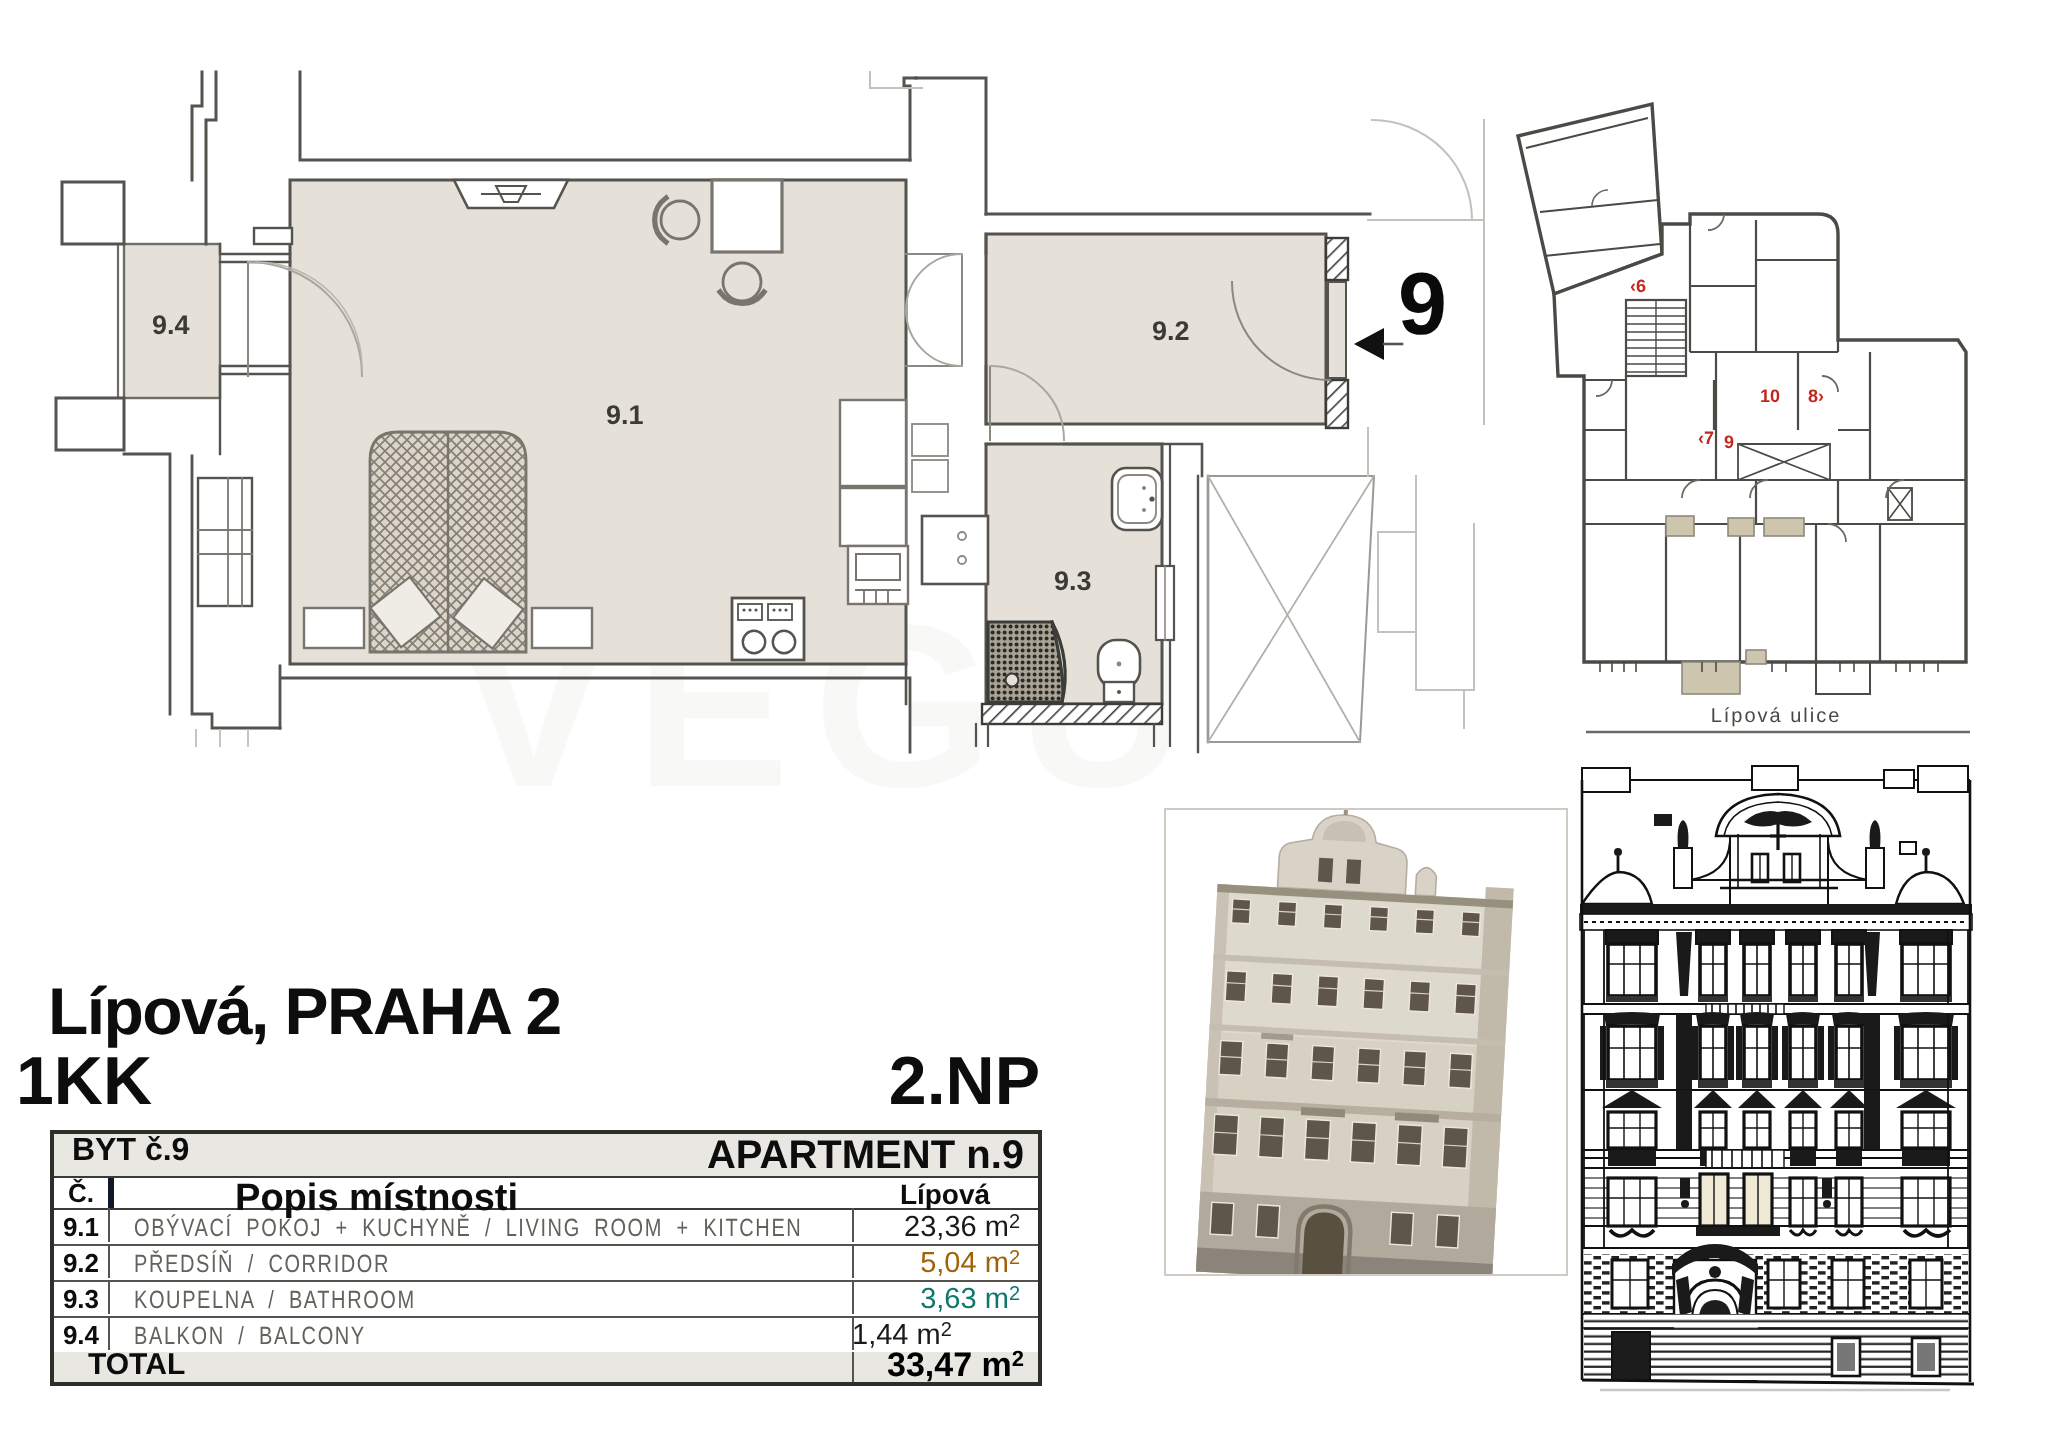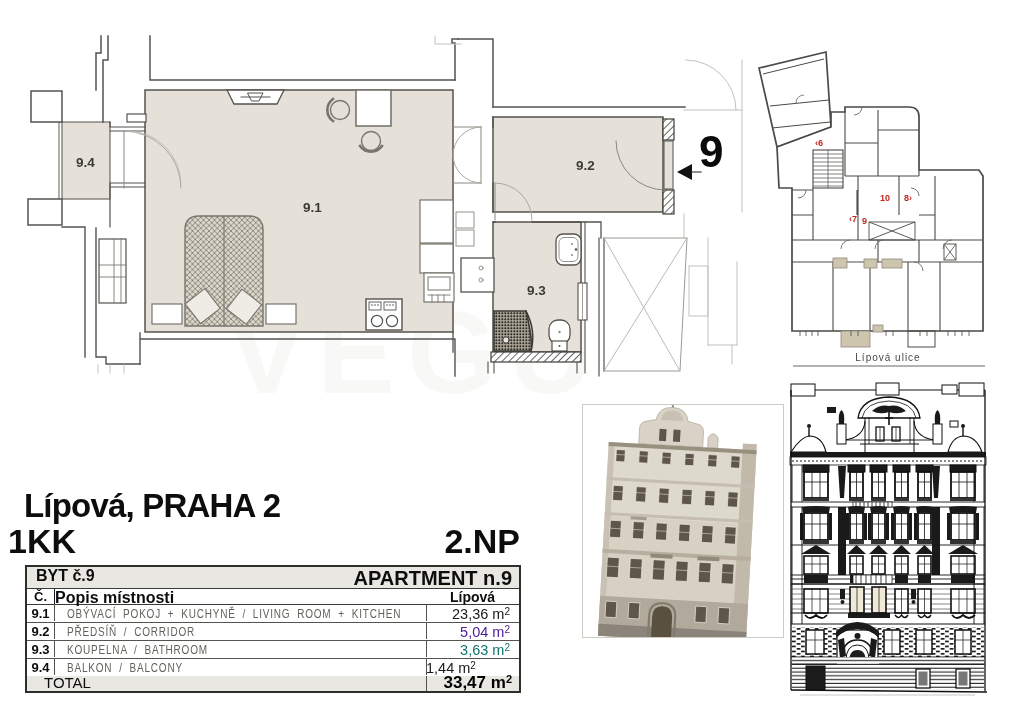--- a/index.html
+++ b/index.html
@@ -645,55 +645,55 @@
 
 <div id="tablewrap" class="abs" style="left:25px;top:565px;width:496px;height:128px;border:2px solid #2e2e2a;box-sizing:border-box;">
 
   <div class="abs" style="left:0;top:0;width:492px;height:21px;background:#e9e7e2;border-bottom:1px solid #3a3a36;">
     <span class="abs" style="left:9px;top:0px;font-size:16px;font-weight:bold;color:#0d0d0d;">BYT č.9</span>
     <span class="abs" style="right:7px;top:0px;font-size:20px;font-weight:bold;color:#0d0d0d;">APARTMENT n.9</span>
   </div>
 
   <div class="abs" style="left:0;top:21px;width:492px;height:16px;border-bottom:1px solid #3a3a36;">
     <span class="abs" style="left:0;top:1px;width:27px;text-align:center;font-size:13px;font-weight:bold;color:#0d0d0d;">Č.</span>
-    <span class="abs" style="left:27px;top:1px;width:202px;text-align:left;font-size:16px;font-weight:bold;color:#0d0d0d;border-left:1px solid #0f172a;height:15px;">Popis místnosti</span>
+    <span class="abs" style="left:27px;top:1px;width:202px;text-align:right;font-size:19px;font-weight:bold;color:#0d0d0d;border-left:3px solid #0f172a;height:15px;">Popis místnosti</span>
     <span class="abs" style="left:399px;top:1px;width:93px;text-align:center;font-size:14px;font-weight:bold;color:#0d0d0d;">Lípová</span>
   </div>
 
   <div class="abs" style="left:0;top:37px;width:492px;height:18px;border-bottom:1px solid #55534e;">
     <span class="abs" style="left:0;top:2px;width:27px;text-align:center;font-size:13px;font-weight:bold;color:#0d0d0d;">9.1</span>
     <span class="abs" style="left:27px;top:0px;height:17px;border-left:1px solid #55534e;"></span>
     <span class="abs" style="left:40px;top:2.5px;font-size:12.5px;letter-spacing:1px;word-spacing:4px;color:#63615a;display:inline-block;transform:scaleX(0.8);transform-origin:0 50%;white-space:nowrap;">OBÝVACÍ POKOJ + KUCHYNĚ / LIVING ROOM + KITCHEN</span>
     <span class="abs" style="left:399px;top:0px;height:17px;border-left:1px solid #55534e;"></span>
     <span class="abs" style="left:399px;top:1.5px;width:84px;text-align:right;font-size:14.5px;color:#1a1a1a;">23,36 m<span style="font-size:10px;vertical-align:4px;">2</span></span>
   </div>
 
   <div class="abs" style="left:0;top:55px;width:492px;height:18px;border-bottom:1px solid #55534e;">
     <span class="abs" style="left:0;top:2px;width:27px;text-align:center;font-size:13px;font-weight:bold;color:#0d0d0d;">9.2</span>
     <span class="abs" style="left:27px;top:0px;height:17px;border-left:1px solid #55534e;"></span>
     <span class="abs" style="left:40px;top:2.5px;font-size:12.5px;letter-spacing:1px;word-spacing:4px;color:#63615a;display:inline-block;transform:scaleX(0.8);transform-origin:0 50%;white-space:nowrap;">PŘEDSÍŇ / CORRIDOR</span>
     <span class="abs" style="left:399px;top:0px;height:17px;border-left:1px solid #55534e;"></span>
-    <span class="abs" style="left:399px;top:1.5px;width:84px;text-align:right;font-size:14.5px;color:#4c1d95;">5,04 m<span style="font-size:10px;vertical-align:4px;">2</span></span>
+    <span class="abs" style="left:399px;top:1.5px;width:84px;text-align:right;font-size:14.5px;color:#a16207;">5,04 m<span style="font-size:10px;vertical-align:4px;">2</span></span>
   </div>
 
   <div class="abs" style="left:0;top:73px;width:492px;height:18px;border-bottom:1px solid #55534e;">
     <span class="abs" style="left:0;top:2px;width:27px;text-align:center;font-size:13px;font-weight:bold;color:#0d0d0d;">9.3</span>
     <span class="abs" style="left:27px;top:0px;height:17px;border-left:1px solid #55534e;"></span>
     <span class="abs" style="left:40px;top:2.5px;font-size:12.5px;letter-spacing:1px;word-spacing:4px;color:#63615a;display:inline-block;transform:scaleX(0.8);transform-origin:0 50%;white-space:nowrap;">KOUPELNA / BATHROOM</span>
     <span class="abs" style="left:399px;top:0px;height:17px;border-left:1px solid #55534e;"></span>
     <span class="abs" style="left:399px;top:1.5px;width:84px;text-align:right;font-size:14.5px;color:#0f766e;">3,63 m<span style="font-size:10px;vertical-align:4px;">2</span></span>
   </div>
 
   <div class="abs" style="left:0;top:91px;width:492px;height:18px;border-bottom:1px solid #3a3a36;">
     <span class="abs" style="left:0;top:2px;width:27px;text-align:center;font-size:13px;font-weight:bold;color:#0d0d0d;">9.4</span>
     <span class="abs" style="left:27px;top:0px;height:17px;border-left:1px solid #55534e;"></span>
     <span class="abs" style="left:40px;top:2.5px;font-size:12.5px;letter-spacing:1px;word-spacing:4px;color:#63615a;display:inline-block;transform:scaleX(0.8);transform-origin:0 50%;white-space:nowrap;">BALKON / BALCONY</span>
     <span class="abs" style="left:399px;top:0px;height:17px;border-left:1px solid #55534e;"></span>
     <span class="abs" style="left:399px;top:1.5px;width:84px;text-align:left;font-size:14.5px;color:#1a1a1a;">1,44 m<span style="font-size:10px;vertical-align:4px;">2</span></span>
   </div>
 
   <div class="abs" style="left:0;top:109px;width:492px;height:15px;background:#e9e7e2;">
-    <span class="abs" style="left:17px;top:-2px;font-size:15px;font-weight:normal;color:#0d0d0d;">TOTAL</span>
+    <span class="abs" style="left:17px;top:-2px;font-size:15px;font-weight:bold;color:#0d0d0d;">TOTAL</span>
     <span class="abs" style="left:399px;top:0px;height:15px;border-left:1px solid #55534e;"></span>
     <span class="abs" style="left:399px;top:-3px;width:86px;text-align:right;font-size:17px;font-weight:bold;color:#000000;">33,47 m<span style="font-size:11px;vertical-align:5px;">2</span></span>
   </div>
 </div>
 </div>
 
 </body></html>

